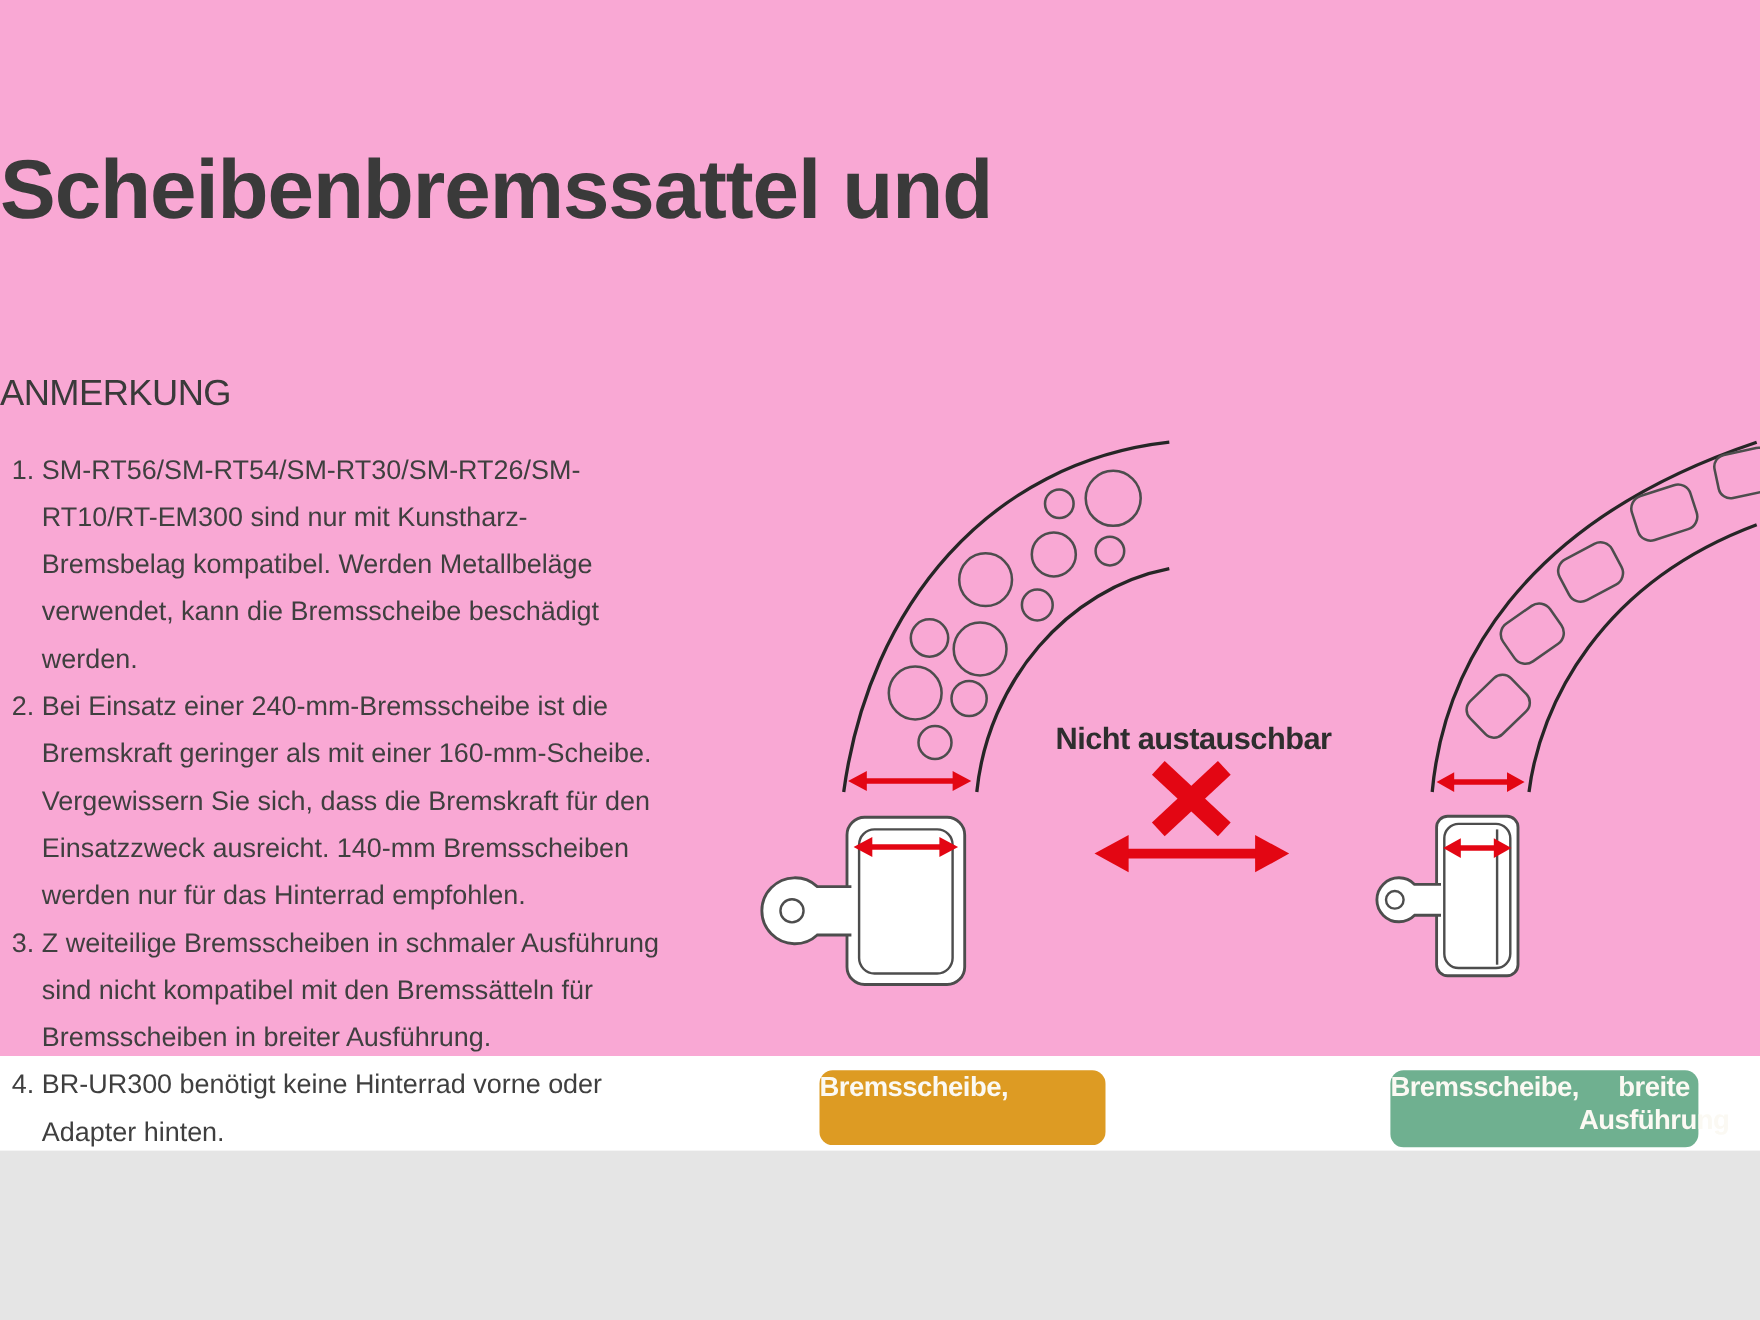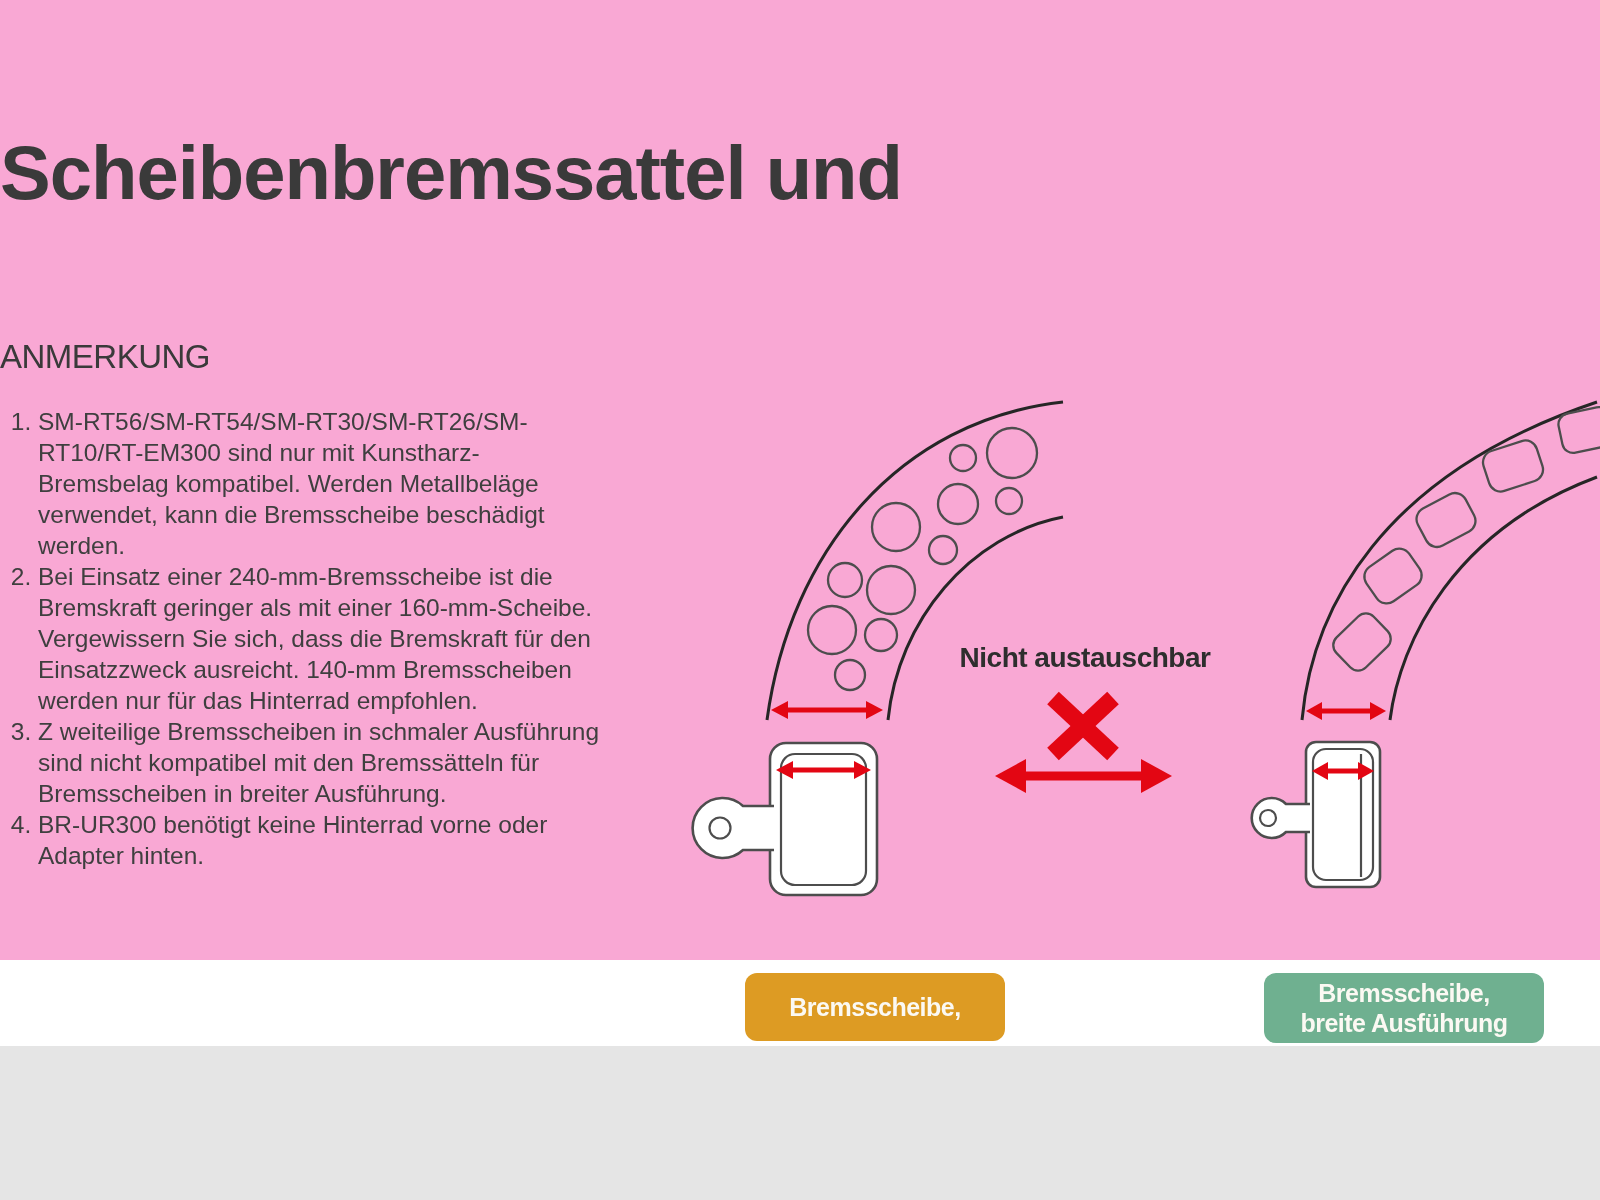--- a/index.html
+++ b/index.html
@@ -9,38 +9,38 @@
 
   .title { position:absolute; left:0; top:128px; width:1000px;
            font-size:76px; line-height:90px; font-weight:bold; color:#3a3a3a;
            letter-spacing:-1px; }
 
   .section-heading { position:absolute; left:0; top:338px;
            font-size:33px; font-weight:normal; color:#3a3a3a; letter-spacing:-0.5px; }
 
   ol.notes { position:absolute; left:0; top:406px; width:610px;
            padding-left:38px; color:#3f3f3f;
-           font-size:24.5px; line-height:31px; }
+           font-size:24.5px; line-height:43px; }
   ol.notes li { margin:0; }
 
   svg.diagram { position:absolute; left:640px; top:380px; width:960px; height:560px; }
 
   .rotor-edge { fill:none; stroke:#262626; stroke-width:3; }
   .hole   { fill:none; stroke:#4d4d4d; stroke-width:2.3; }
   .pad    { fill:#ffffff; stroke:#4d4d4d; stroke-width:2.6; }
   .pad-detail { fill:none; stroke:#4d4d4d; stroke-width:2.2; }
   .red-line { stroke:#e30613; fill:none; }
   .red-fill { fill:#e30613; stroke:none; }
 
-  .center-label { position:absolute; left:935px; top:642px; width:300px;
+  .center-label { position:absolute; left:935px; top:656px; width:300px;
            text-align:center; font-size:28px; font-weight:bold; color:#2e2e2e;
            letter-spacing:-0.5px; }
 
   .badge { position:absolute; top:973px; height:68px; border-radius:12px;
-           display:flex; flex-direction:column; justify-content:center;
+           display:flex; flex-direction:row; justify-content:flex-start;
            text-align:center; color:#fbf9f3; font-weight:bold;
            font-size:25px; line-height:30px; letter-spacing:-0.5px; }
   .badge-wide   { left:745px;  width:260px; background:#dd9b23; }
   .badge-narrow { left:1264px; width:280px; height:70px; background:#6fb090; }
 
   .footer-band { position:absolute; left:0; top:1046px; width:1600px; height:154px;
            background:#e5e5e5; }
 </style>
 </head>
 <body>

